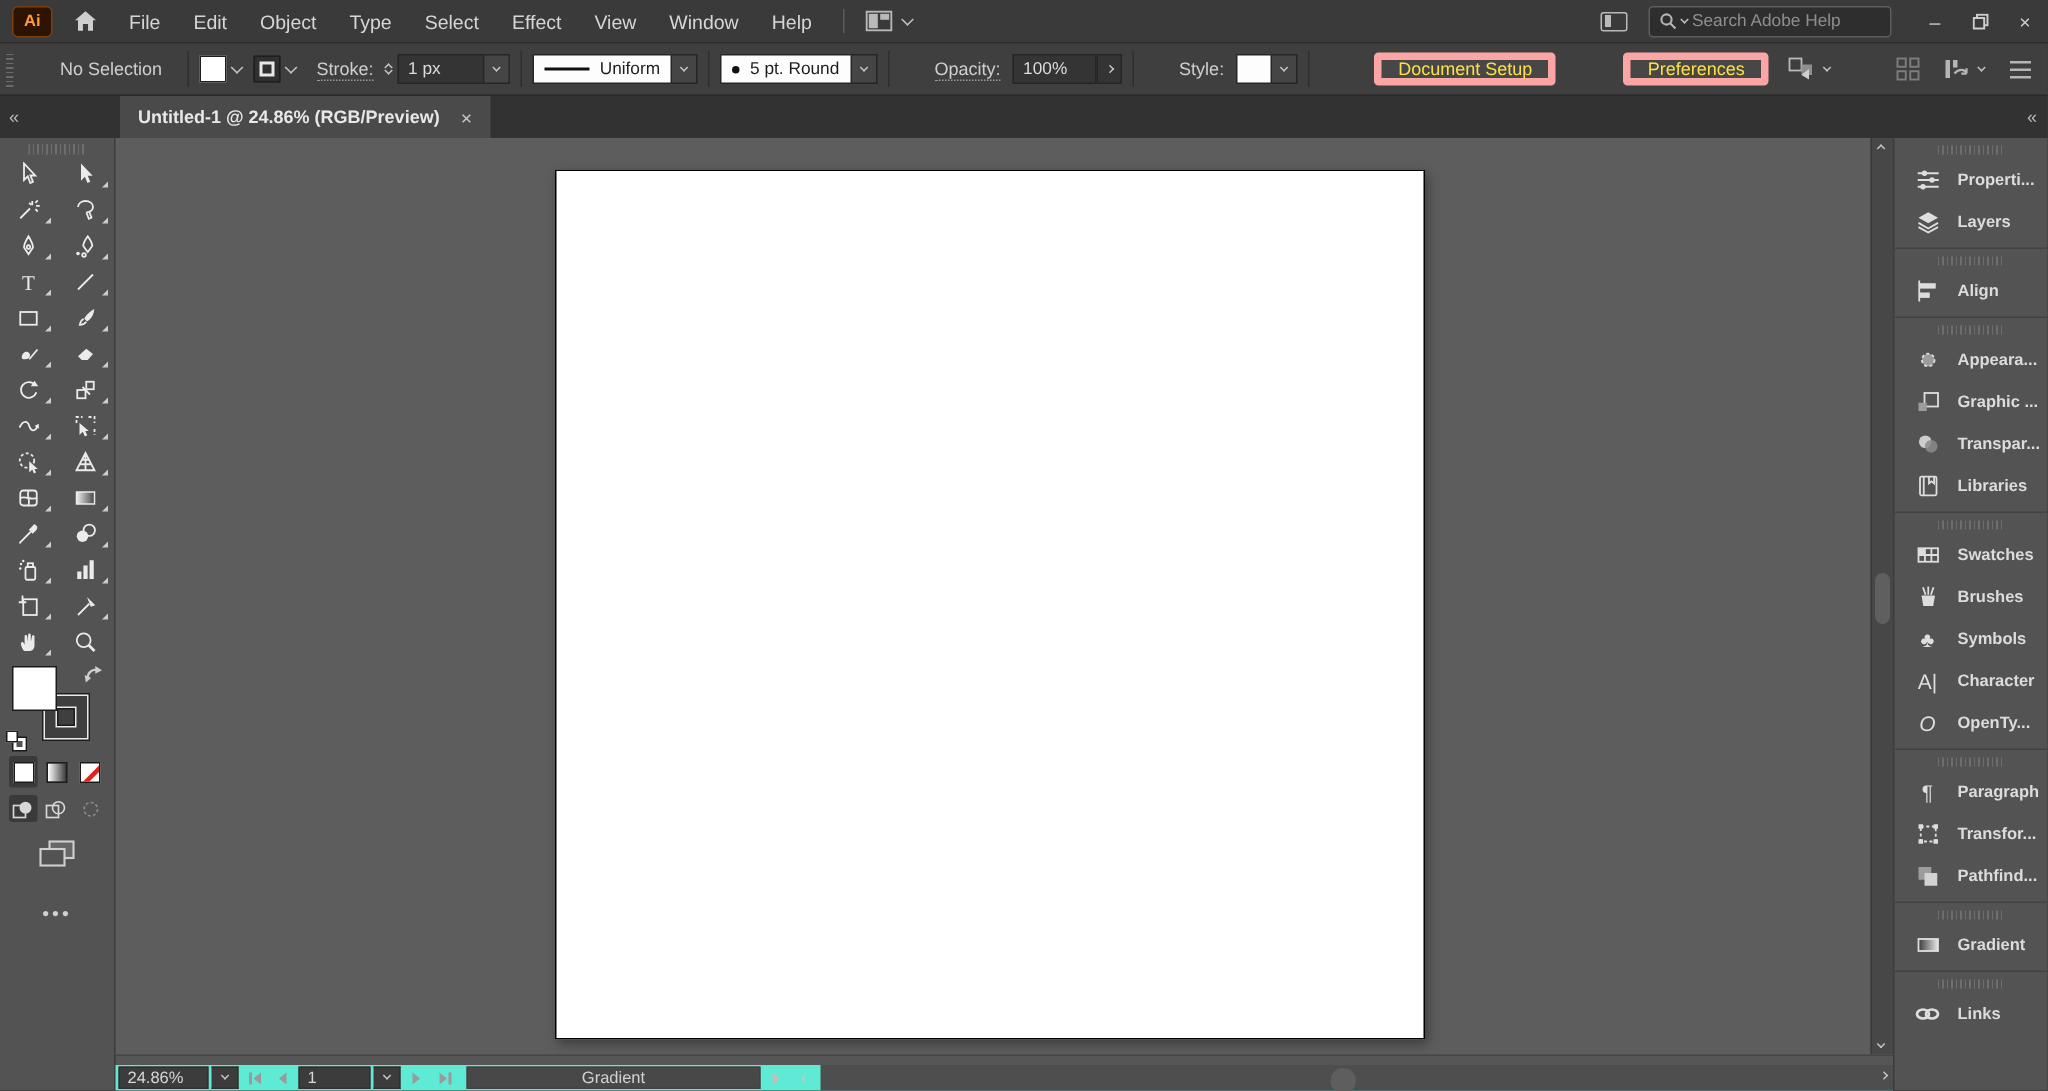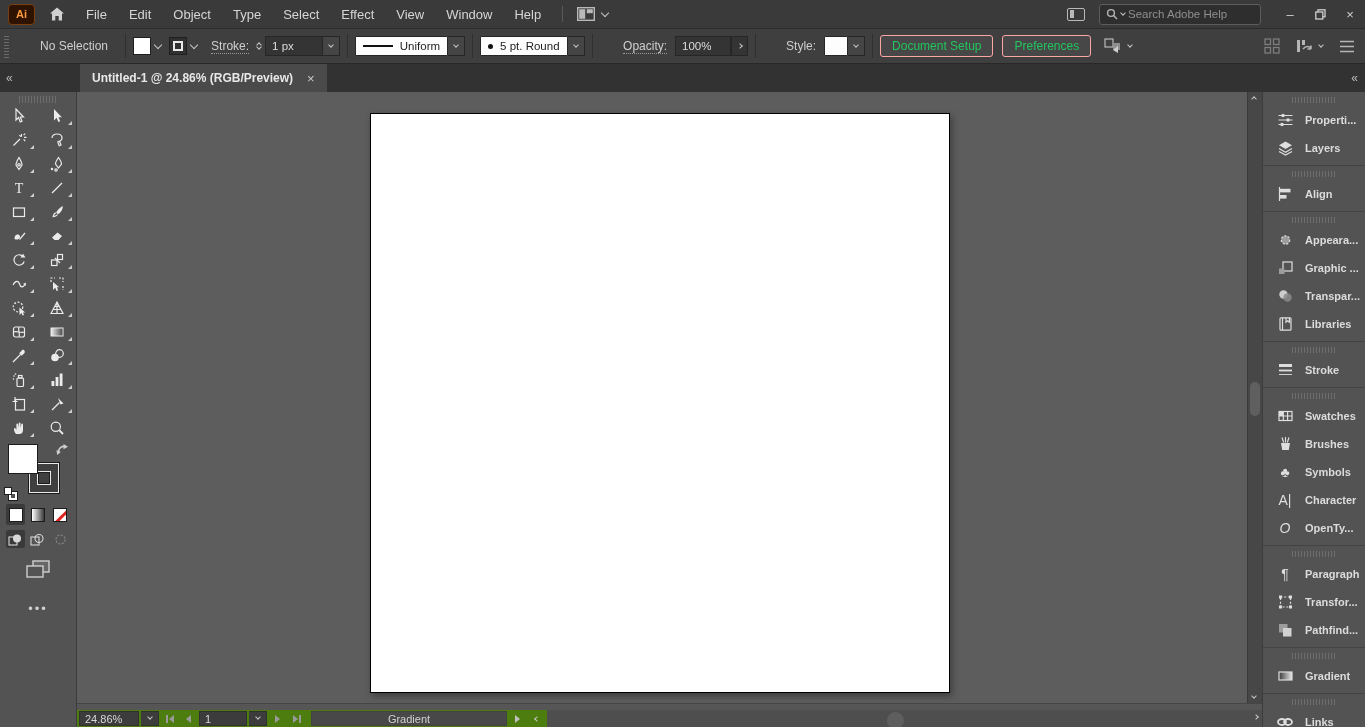--- a/index.html
+++ b/index.html
@@ -45,22 +45,22 @@
     display:flex; align-items:center; padding-left:4px; z-index:39; }
   .cb-sep { width:1px; height:24px; background:#2f2f2f; margin:0 7px; }
   .cb-label { color:#cfcfcf; font-size:12px;margin-left:23px; }
   .cb-label.u { border-bottom:1px dotted #9a9a9a; }
   .darkfield { height:20px; background:#343434; border:1px solid #262626; color:#dcdcdc;
     font-size:11.5px; display:flex; align-items:center; padding:0 6px; }
   .whitefield { height:20px; background:#fdfdfd; border:1px solid #262626; color:#1d1d1d;
     font-size:11.5px; display:flex; align-items:center; padding:0 7px; border-radius:1px; }
   .chevbtn { width:17px; height:20px; background:#454545; border:1px solid #262626; border-left:none;
     display:flex; align-items:center; justify-content:center; }
-  .cb-btn { height:22px; border:1px solid #fca5a5; border-radius:3px; background:#474747;
-    color:#22c55e; font-size:12px; display:flex; align-items:center; padding:0 11px; margin-right:9px; }
+  .cb-btn { height:22px; border:5px solid #fca5a5; border-radius:3px; background:#474747;
+    color:#fde047; font-size:12px; display:flex; align-items:center; padding:0 11px; margin-right:9px;margin-left:36px; }
   #fill-swatch { width:18px; height:18px; background:#ffffff; border:1px solid #1f1f1f; }
   #stroke-swatch { width:18px; height:18px; background:#303030; border:1px solid #1f1f1f;
     display:flex; align-items:center; justify-content:center; }
   #stroke-swatch .ring { width:10px; height:10px; border:2.5px solid #e8e8e8; }
   .swatch-chev { margin:0 8px 0 4px; }
   #stepper { display:flex; flex-direction:column; gap:4px; margin-right:4px; align-items:center; }
   #profile-line { width:38px; height:2.5px; background:#111; margin-right:7px; }
   #brush-dot { width:5px; height:5px; border-radius:50%; background:#111; margin-right:7px; }
   #opacity-arrow { width:17px; height:20px; background:#343434; border:1px solid #262626; border-left:1px solid #262626;
     display:flex; align-items:center; justify-content:center; }
@@ -118,21 +118,21 @@
   #doc-tab .title { color:#e8e8e8; font-size:12px; font-weight:bold; white-space:nowrap; }
   #doc-tab .close { color:#c9c9c9; font-size:13px; }
   #canvas-wrap { flex:1; background:#5d5d5d; position:relative; overflow:hidden; }
   #artboard { position:absolute; left:293px; top:21px; width:580px; height:580px; background:#ffffff;
     border:1px solid #000; box-shadow:2px 3px 7px rgba(0,0,0,.35); }
   #vscroll { position:absolute; right:0; top:0; bottom:0; width:15px; background:#474747; border-left:1px solid #3a3a3a; }
   #vscroll .up { position:absolute; top:5px; left:4px; }
   #vscroll .dn { position:absolute; bottom:5px; left:4px; }
   #vscroll .thumb { position:absolute; top:290px; left:2px; width:10px; height:34px; border-radius:6px; background:#5f5f5f; }
   #bottomstrip { height:7px; background:#565656; border-top:1px solid #454545; }
-  #statusrow { height:17px; background:#4d7c0f; display:flex; align-items:center; gap:2px; padding-left:2px; position:relative; }
+  #statusrow { height:17px; background:#5eead4; display:flex; align-items:center; gap:2px; padding-left:2px; position:relative; }
   .sb-field { height:15px; background:#3c3c3c; border:1px solid #303030; color:#d8d8d8; font-size:11px;
     display:flex; align-items:center; padding:0 5px; }
   .sb-chev { width:18px; height:15px; background:#3c3c3c; border:1px solid #303030; border-left:none;
     display:flex; align-items:center; justify-content:center; }
   .sb-nav { width:17px; height:15px; display:flex; align-items:center; justify-content:center; gap:1px; }
   #sb-status { width:196px; height:15px; background:#484848; border:1px solid #424242; color:#d2d2d2;
     font-size:11px; display:flex; align-items:center; justify-content:center; margin-left:4px; }
   #hscroll { flex:1; height:17px; position:relative; background:#4e4e4e; }
   #hscroll .thumb { position:absolute; left:47.5%; top:2px; width:17px; height:17px; border-radius:50%; background:#5e5e5e; }
   #hscroll .end { position:absolute; right:4px; top:5px; }
@@ -658,33 +658,20 @@
           <span class="picon">
               <svg width="17" height="16" viewBox="0 0 17 16">
                 <rect x="3" y="1.8" width="11" height="12.4" rx="1"></rect>
                 <path d="M5.5 1.8 V14.2 M9 1.8 v4.5 l1.7-1.4 L12.4 6.3 v-4.5"></path>
               </svg>
             </span>
           <span class="plabel">Libraries</span>
         </div>
       </div>
 
-      <div class="pgroup">
-        <div class="pgrip ribs-h"></div>
-        <div class="prow">
-          <span class="picon">
-              <svg width="17" height="16" viewBox="0 0 17 16">
-                <path d="M2 3.5 h13" stroke-width="3"></path>
-                <path d="M2 8.5 h13" stroke-width="1.8"></path>
-                <path d="M2 12.5 h13" stroke-width="0.9"></path>
-              </svg>
-            </span>
-          <span class="plabel">Stroke</span>
-        </div>
-      </div>
 
       <div class="pgroup">
         <div class="pgrip ribs-h"></div>
         <div class="prow">
           <span class="picon">
               <svg width="17" height="16" viewBox="0 0 17 16">
                 <rect x="2" y="3.5" width="13" height="9"></rect>
                 <path d="M2 8 h13 M6.3 3.5 v9 M10.6 3.5 v9"></path>
                 <rect x="2" y="3.5" width="4.3" height="4.5" class="fill"></rect>
               </svg>

